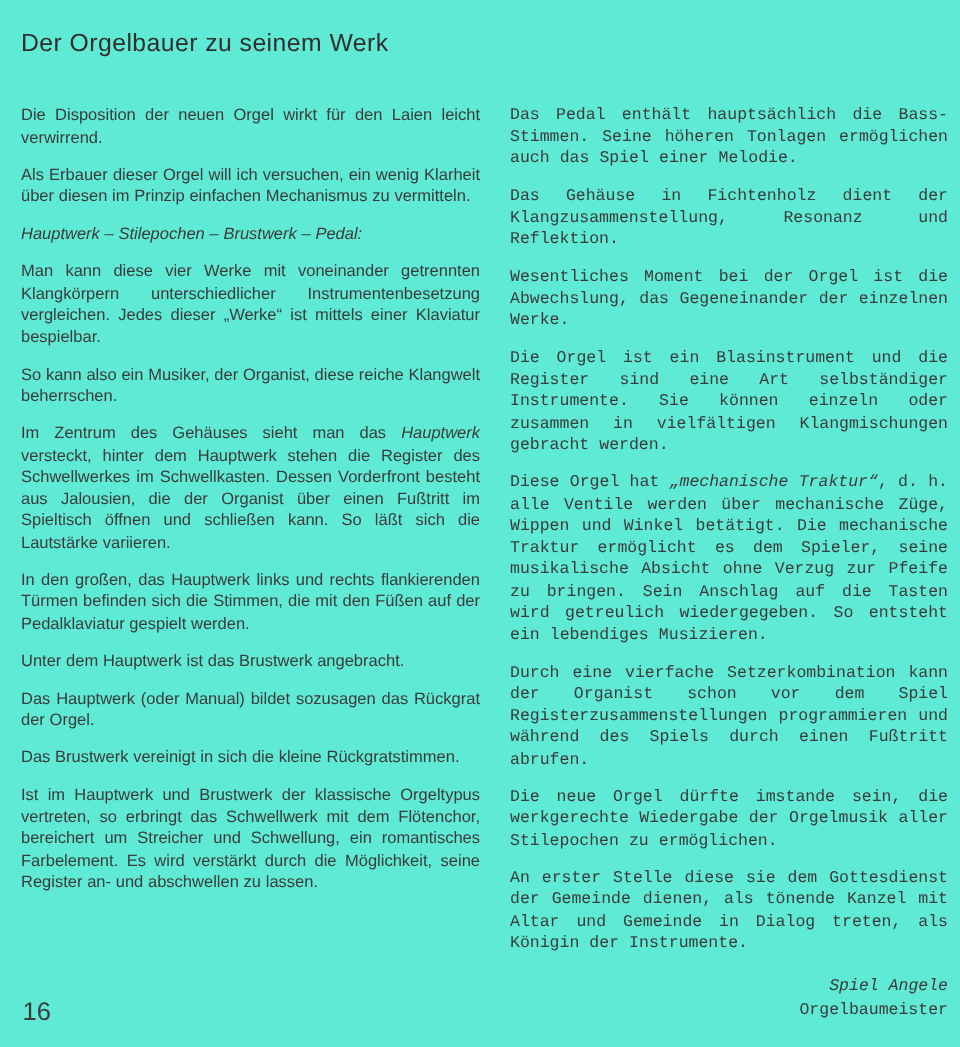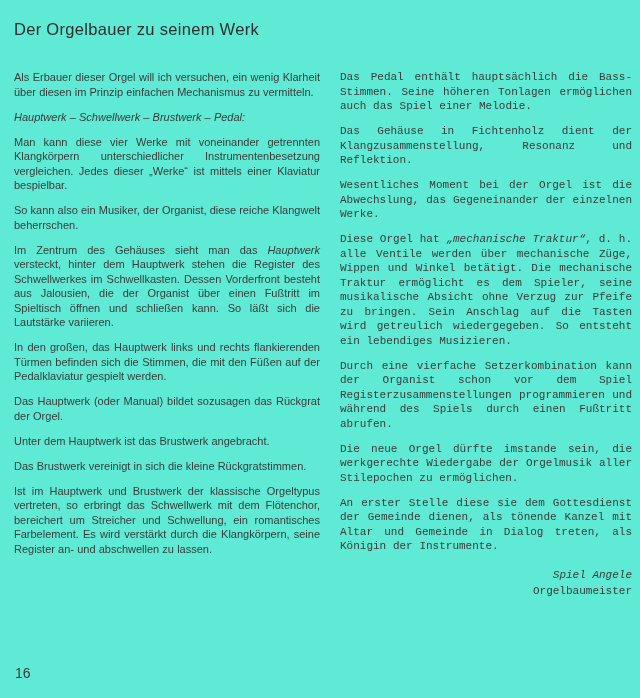--- a/index.html
+++ b/index.html
@@ -45,51 +45,53 @@
     margin-top: 13px;
     text-align: right;
     font-size: 11px;
     line-height: 16px;
     color: #3b3b3b;
   }
   .page-number {
     position: absolute;
     left: 15px;
     top: 665px;
-    font-size: 14px;
+    font-size: 17px;
     color: #3b3b3b;
   }
 </style>
 </head>
 <body>
 
 <div class="page">
 
   <h1 class="page-title">Der Orgelbauer zu seinem Werk</h1>
 
   <div class="col col-left">
     <div>
+        <p class="para"><span class="">Die Disposition der neuen Orgel wirkt für den Laien leicht verwirrend.</span></p>
         <p class="para"><span class="">Als Erbauer dieser Orgel will ich versuchen, ein wenig Klarheit über diesen im Prinzip einfachen Mechanismus zu vermitteln.</span></p>
-        <p class="para"><span class="italic">Hauptwerk – Schwellwerk – Brustwerk – Pedal:</span></p>
+        <p class="para"><span class="italic">Hauptwerk – Stilepochen – Brustwerk – Pedal:</span></p>
         <p class="para"><span class="">Man kann diese vier Werke mit voneinander getrennten Klangkörpern unterschiedlicher Instrumentenbesetzung vergleichen. Jedes dieser „Werke“ ist mittels einer Klaviatur bespielbar.</span></p>
         <p class="para"><span class="">So kann also ein Musiker, der Organist, diese reiche Klangwelt beherrschen.</span></p>
         <p class="para"><span class="">Im Zentrum des Gehäuses sieht man das </span><span class="italic">Hauptwerk</span><span class=""> versteckt, hinter dem Hauptwerk stehen die Register des Schwellwerkes im Schwellkasten. Dessen Vorderfront besteht aus Jalousien, die der Organist über einen Fußtritt im Spieltisch öffnen und schließen kann. So läßt sich die Lautstärke variieren.</span></p>
         <p class="para"><span class="">In den großen, das Hauptwerk links und rechts flankierenden Türmen befinden sich die Stimmen, die mit den Füßen auf der Pedalklaviatur gespielt werden.</span></p>
+        <p class="para"><span class="">Unter dem Hauptwerk ist das Brustwerk angebracht.</span></p>
         <p class="para"><span class="">Das Hauptwerk (oder Manual) bildet sozusagen das Rückgrat der Orgel.</span></p>
-        <p class="para"><span class="">Unter dem Hauptwerk ist das Brustwerk angebracht.</span></p>
         <p class="para"><span class="">Das Brustwerk vereinigt in sich die kleine Rückgratstimmen.</span></p>
-        <p class="para"><span class="">Ist im Hauptwerk und Brustwerk der klassische Orgeltypus vertreten, so erbringt das Schwellwerk mit dem Flötenchor, bereichert um Streicher und Schwellung, ein romantisches Farbelement. Es wird verstärkt durch die Klangkörpern, seine Register an- und abschwellen zu lassen.</span></p>
+        <p class="para"><span class="">Ist im Hauptwerk und Brustwerk der klassische Orgeltypus vertreten, so erbringt das Schwellwerk mit dem Flötenchor, bereichert um Streicher und Schwellung, ein romantisches Farbelement. Es wird verstärkt durch die Möglichkeit, seine Register an- und abschwellen zu lassen.</span></p>
       </div>
   </div>
 
   <div class="col col-right">
     <div>
         <p class="para"><span class="">Das Pedal enthält hauptsächlich die Bass-Stimmen. Seine höheren Tonlagen ermöglichen auch das Spiel einer Melodie.</span></p>
         <p class="para"><span class="">Das Gehäuse in Fichtenholz dient der Klangzusammenstellung, Resonanz und Reflektion.</span></p>
         <p class="para"><span class="">Wesentliches Moment bei der Orgel ist die Abwechslung, das Gegeneinander der einzelnen Werke.</span></p>
+        <p class="para"><span class="">Die Orgel ist ein Blasinstrument und die Register sind eine Art selbständiger Instrumente. Sie können einzeln oder zusammen in vielfältigen Klangmischungen gebracht werden.</span></p>
         <p class="para"><span class="">Diese Orgel hat </span><span class="italic">„mechanische Traktur“</span><span class="">, d. h. alle Ventile werden über mechanische Züge, Wippen und Winkel betätigt. Die mechanische Traktur ermöglicht es dem Spieler, seine musikalische Absicht ohne Verzug zur Pfeife zu bringen. Sein Anschlag auf die Tasten wird getreulich wiedergegeben. So entsteht ein lebendiges Musizieren.</span></p>
         <p class="para"><span class="">Durch eine vierfache Setzerkombination kann der Organist schon vor dem Spiel Registerzusammenstellungen programmieren und während des Spiels durch einen Fußtritt abrufen.</span></p>
         <p class="para"><span class="">Die neue Orgel dürfte imstande sein, die werkgerechte Wiedergabe der Orgelmusik aller Stilepochen zu ermöglichen.</span></p>
         <p class="para"><span class="">An erster Stelle diese sie dem Gottesdienst der Gemeinde dienen, als tönende Kanzel mit Altar und Gemeinde in Dialog treten, als Königin der Instrumente.</span></p>
       </div>
     <div class="signature">
       <div class="italic">Spiel Angele</div>
       <div>Orgelbaumeister</div>
     </div>
   </div>

